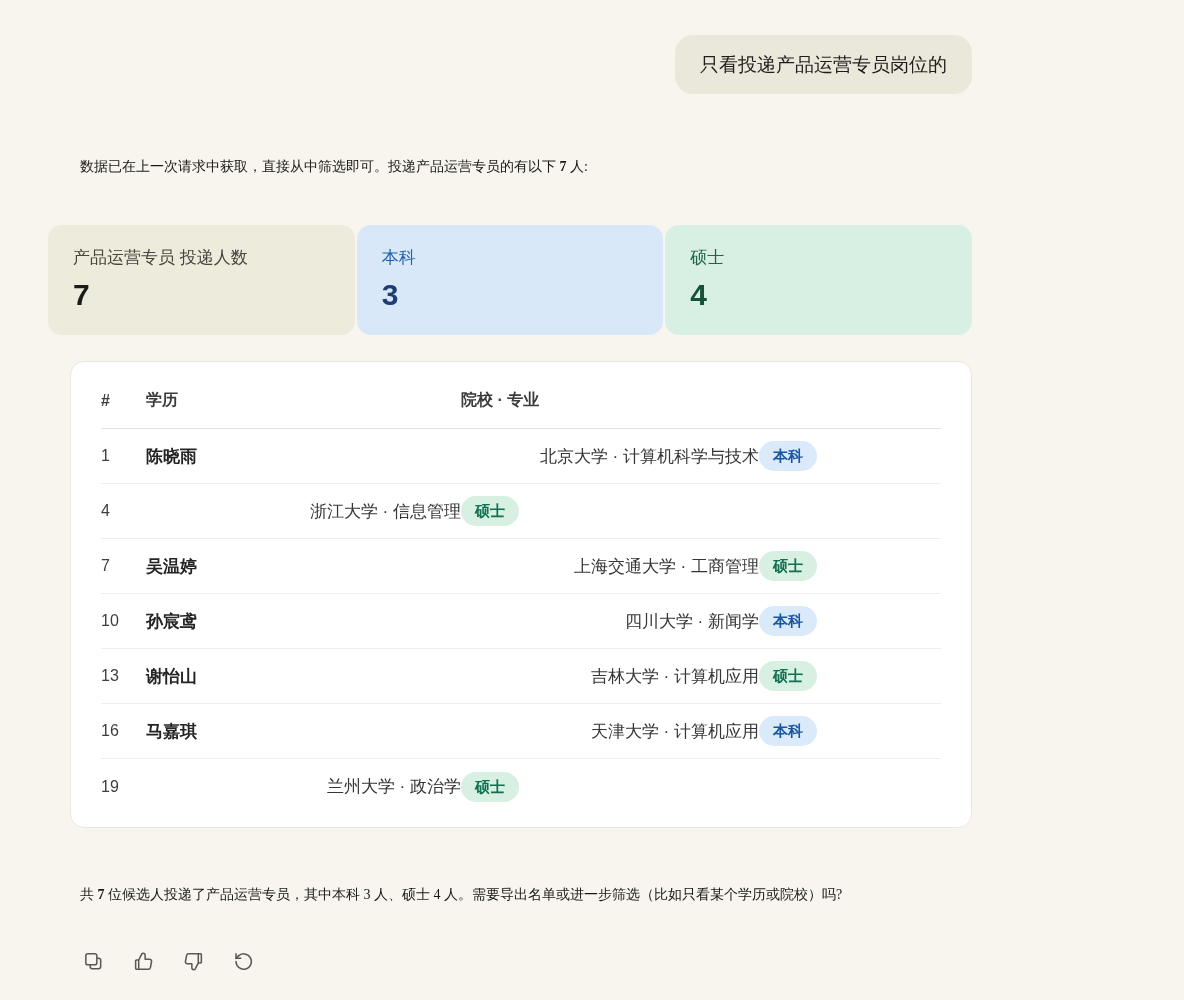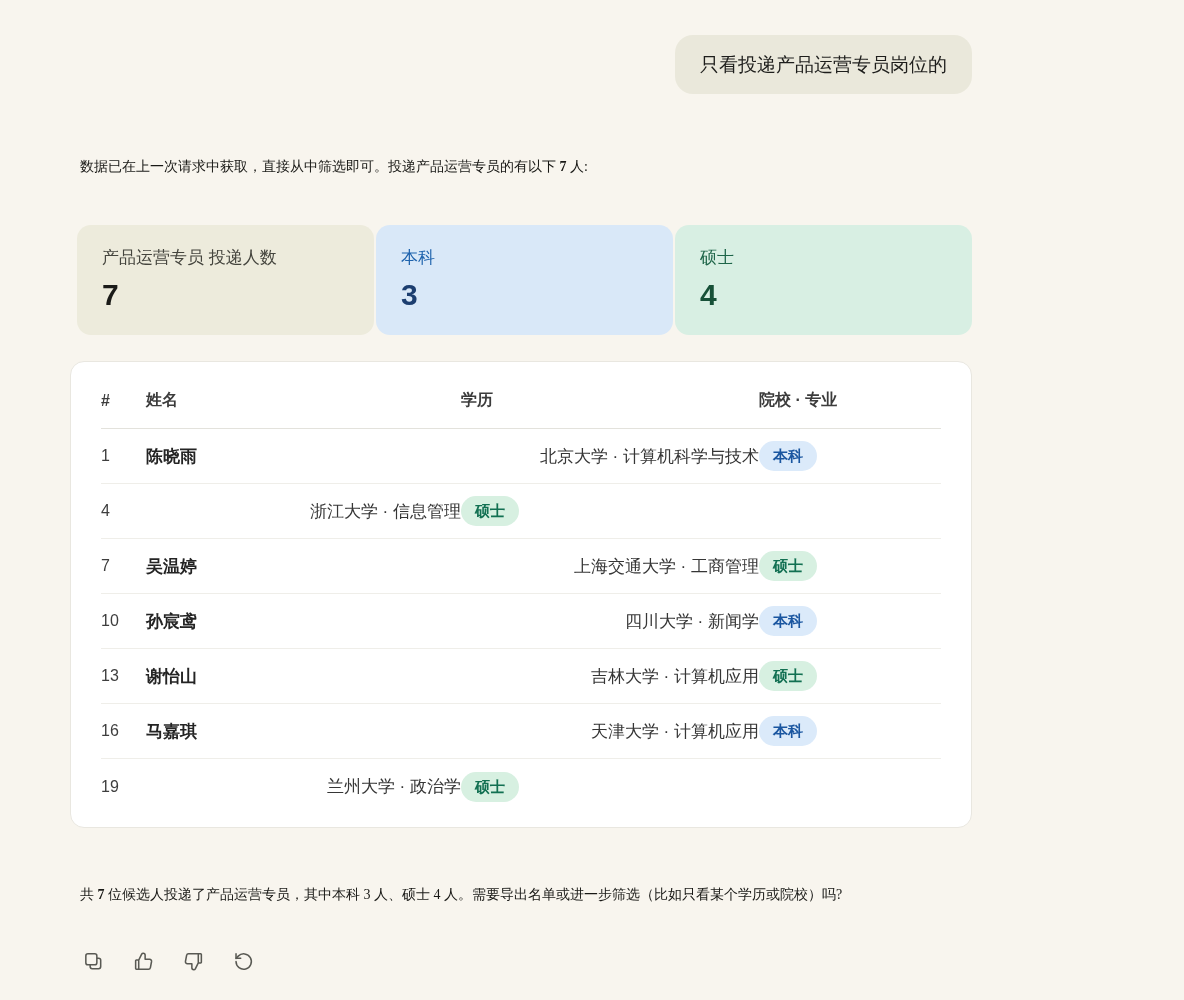--- a/index.html
+++ b/index.html
@@ -27,21 +27,21 @@
   .prose {
     font-family: "Liberation Serif", "DejaVu Serif", serif;
     font-size: 14px;
     line-height: 33px;
     color: #181815;
   }
   .intro { margin: 56px 60px 0 80px; }
   .prose b { font-weight: 700; }
 
   
-  .stats { display: flex; gap: 2px; margin: 42px 60px 0 77px; }
+  .stats { display: flex; gap: 2px; margin: 42px 60px 0 48px; }
   .stat-card {
     flex: 1;
     height: 110px;
     border-radius: 14px;
     padding: 22px 25px;
   }
   .stat-card .stat-label { font-size: 17px; line-height: 22px; margin-bottom: 9px; }
   .stat-card .stat-value { font-size: 30px; line-height: 34px; font-weight: 700; }
   .stat--beige { background: #edebdc; }
   .stat--beige .stat-label { color: #45453e; }
@@ -120,21 +120,20 @@
     </div>
     <div class="stat-card stat--green">
       <div class="stat-label">硕士</div>
       <div class="stat-value">4</div>
     </div>
   </div>
 
   <div class="table-card">
     <div class="t-grid t-header">
       <span>#</span>
-      <span>姓名</span>
       <span>学历</span>
       <span>院校 · 专业</span>
     </div>
     <div>
         <div class="t-grid t-row">
       <span class="cell-num">1</span>
       <span class="cell-name">陈晓雨</span>
       <span class="cell-school">北京大学 · 计算机科学与技术</span>
       <span><span class="badge badge--blue">本科</span></span>
     </div>

